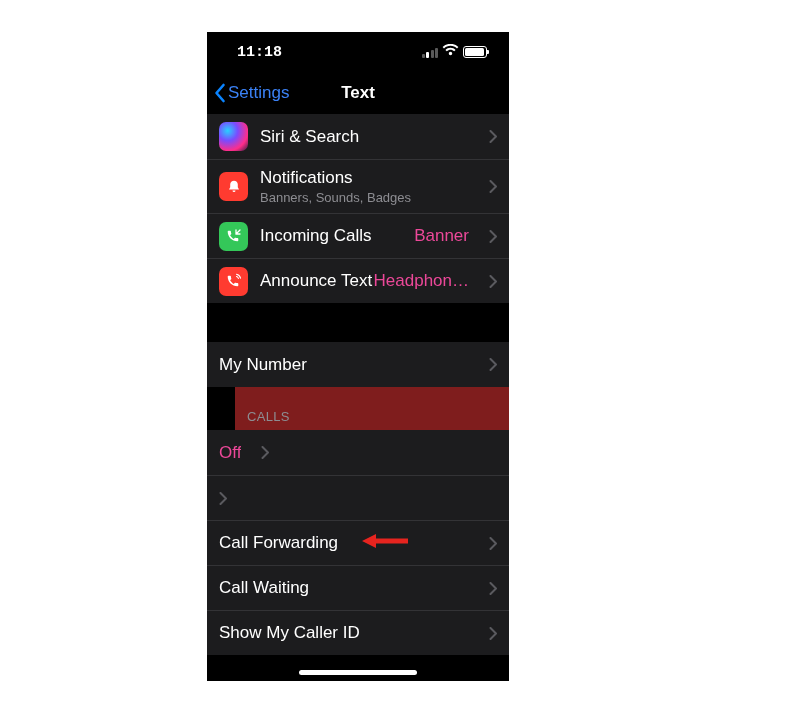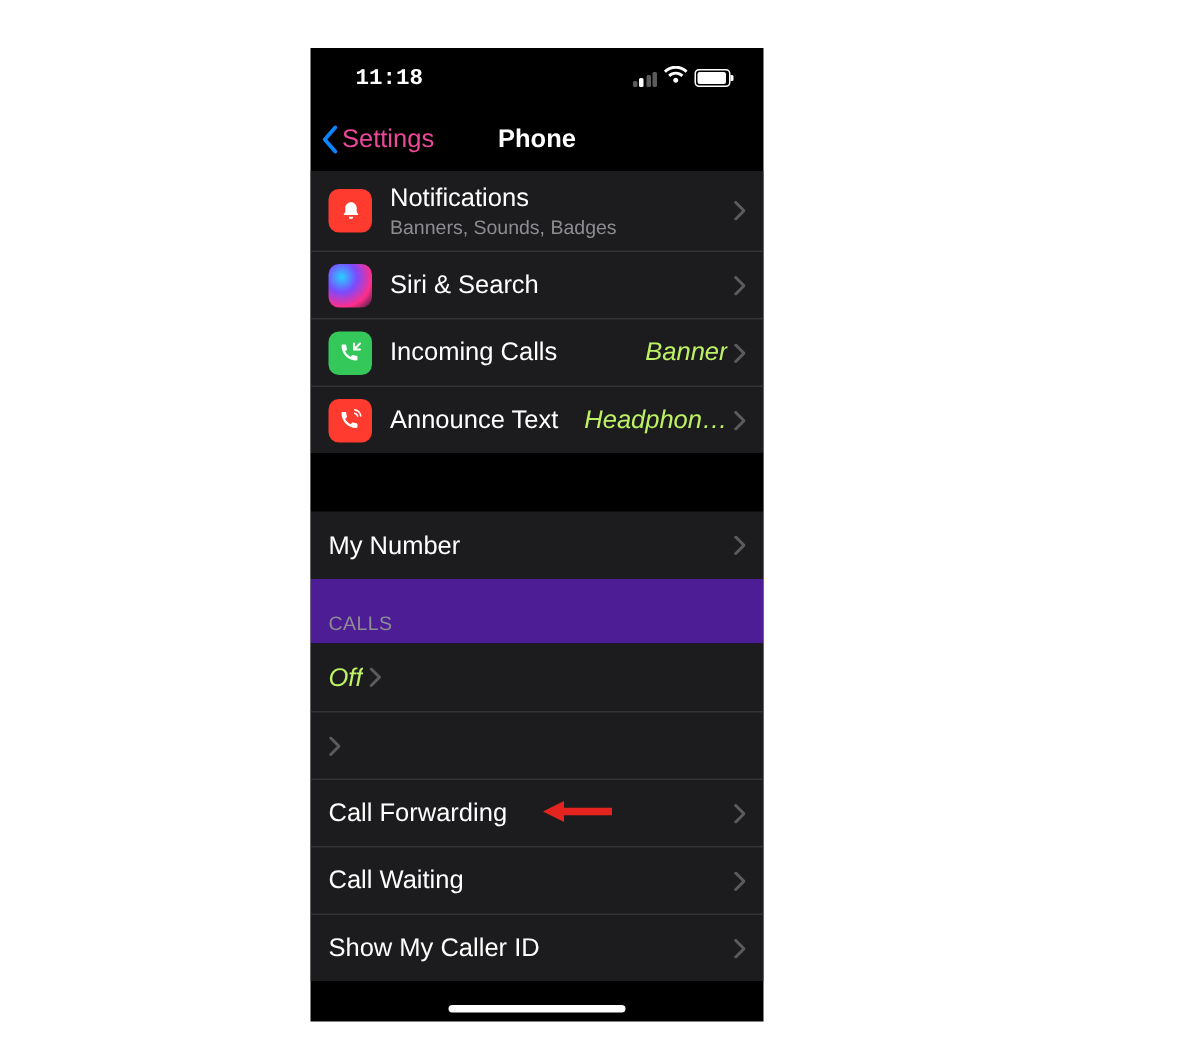--- a/index.html
+++ b/index.html
@@ -48,65 +48,65 @@
   .battery .fill{position:absolute;left:1px;top:1px;bottom:1px;width:19px;background:#fff;border-radius:1.5px;}
 
   
   .nav {
     height: 42px;
     position: relative;
     display: flex;
     align-items: center;
   }
   .nav-back {
-    color:#ec4899;
+    color:#3b82f6;
     font-size:17px;
     display:flex;align-items:center;
     padding-left:6px;
     gap:2px;
     cursor:pointer;
   }
   .nav-back svg { display:block; }
   .nav-title {
     position:absolute;left:0;right:0;text-align:center;
     color:#fff;font-size:17px;font-weight:600;
     pointer-events:none;
   }
 
   
   .section { background:#1c1c1e; }
   .section-gap { height:39px; background:#000; }
   .section-header {
     color:#8d8d92; font-size:13px; letter-spacing:0.3px;
     padding: 22px 16px 6px 12px;
-    background:#4c1d95;
+    background:#7f1d1d;
+    margin-left:28px;
   }
   .row {
     display:flex; align-items:center;
     min-height:45px;
     padding: 0 12px;
     border-top: 0.5px solid #333336;
     cursor:pointer;
     position:relative;
   }
   .row:first-child { border-top:none; }
   .row .icon-slot {
     width:29px;height:29px;border-radius:7px;
     margin-right:12px;
     display:flex;align-items:center;justify-content:center;
     flex:0 0 29px;
   }
   .row .textcol { flex:1 1 auto; min-width:0; padding:8px 0; }
   .row .label { color:#fff; font-size:17px; line-height:20px; }
   .row .sub { color:#8d8d92; font-size:13px; margin-top:2px; }
   .row .detail {
-    color:#bef264; font-size:17px; margin-right:4px;
+    color:#ec4899; font-size:17px; margin-right:20px;
     white-space:nowrap; overflow:hidden; text-overflow:ellipsis;
     max-width:110px;
-    font-style:italic;
   }
   .chevron { flex:0 0 auto; color:#5a5a5f; }
   .chevron svg{display:block;}
 
   
   .ic-siri { background: radial-gradient(circle at 30% 30%, #27d1ff 0%, #7a4bff 35%, #ff2d8a 70%, #2b1d3d 100%); border-radius:50%; }
   .ic-notifications { background:#ff3b30; }
   .ic-incoming { background:#34c759; }
   .ic-announce { background:#ff3b30; }
 
@@ -154,46 +154,46 @@
     </div>
   </div>
 
   <div class="nav">
     <div class="nav-back">
       <svg width="13" height="20" viewBox="0 0 12 20">
           <path d="M10 2 3 10l7 8" stroke="#0a84ff" stroke-width="2.6" fill="none" stroke-linecap="round" stroke-linejoin="round"></path>
         </svg>
       <span>Settings</span>
     </div>
-    <div class="nav-title">Phone</div>
+    <div class="nav-title">Text</div>
   </div>
 
   <div class="section">
+
+    <div class="row">
+      <div class="icon-slot ic-siri"></div>
+      <div class="textcol">
+        <div class="label">Siri &amp; Search</div>
+      </div>
+      <span class="chevron">
+          <svg width="8" height="13" viewBox="0 0 8 13">
+            <path d="M1.5 1 7 6.5 1.5 12" stroke="#5a5a5f" stroke-width="2" fill="none" stroke-linecap="round" stroke-linejoin="round"></path>
+          </svg>
+        </span>
+    </div>
 
     <div class="row">
       <div class="icon-slot ic-notifications">
         <svg width="16" height="16" viewBox="0 0 16 16">
             <path d="M8 1.8c-2.1 0-3.8 1.7-3.8 3.8v2.6L3 10.4h10l-1.2-2.2V5.6C11.8 3.5 10.1 1.8 8 1.8zM6.5 11.5a1.5 1.5 0 003 0h-3z" fill="#fff"></path>
           </svg>
       </div>
       <div class="textcol">
         <div class="label">Notifications</div>
         <div class="sub">Banners, Sounds, Badges</div>
-      </div>
-      <span class="chevron">
-          <svg width="8" height="13" viewBox="0 0 8 13">
-            <path d="M1.5 1 7 6.5 1.5 12" stroke="#5a5a5f" stroke-width="2" fill="none" stroke-linecap="round" stroke-linejoin="round"></path>
-          </svg>
-        </span>
-    </div>
-
-    <div class="row">
-      <div class="icon-slot ic-siri"></div>
-      <div class="textcol">
-        <div class="label">Siri &amp; Search</div>
       </div>
       <span class="chevron">
           <svg width="8" height="13" viewBox="0 0 8 13">
             <path d="M1.5 1 7 6.5 1.5 12" stroke="#5a5a5f" stroke-width="2" fill="none" stroke-linecap="round" stroke-linejoin="round"></path>
           </svg>
         </span>
     </div>
 
     <div class="row">
       <div class="icon-slot ic-incoming">

